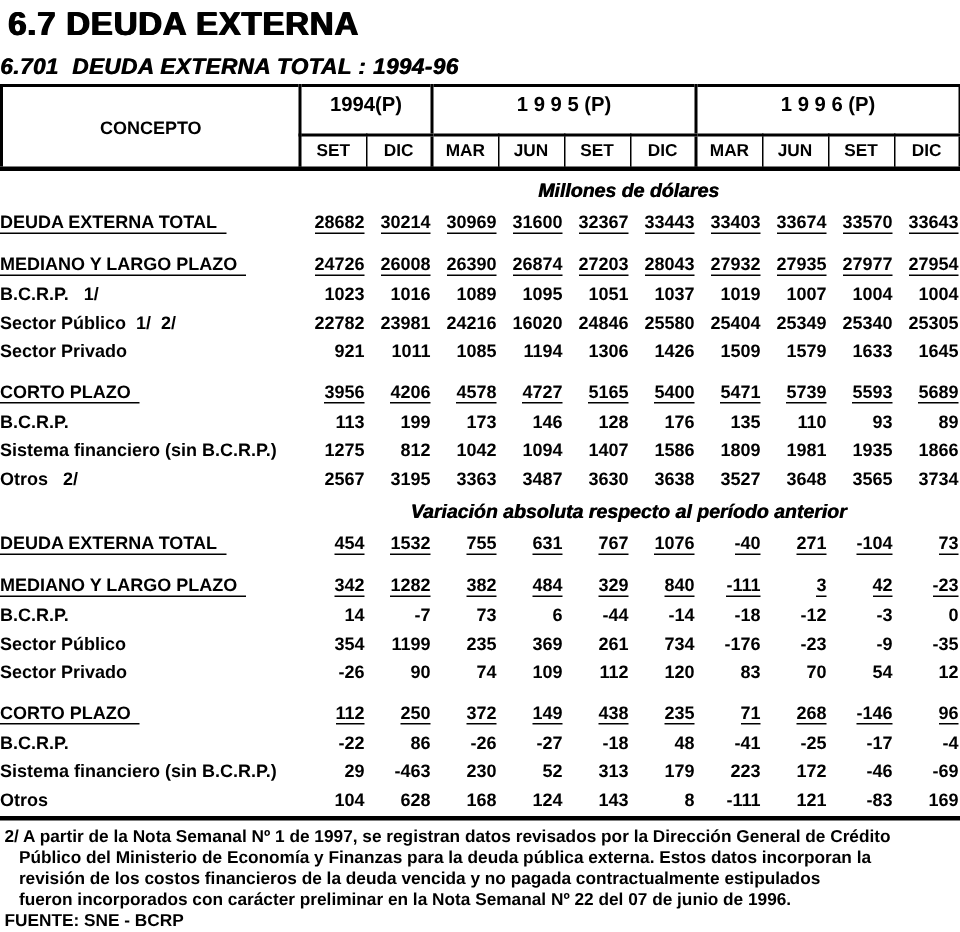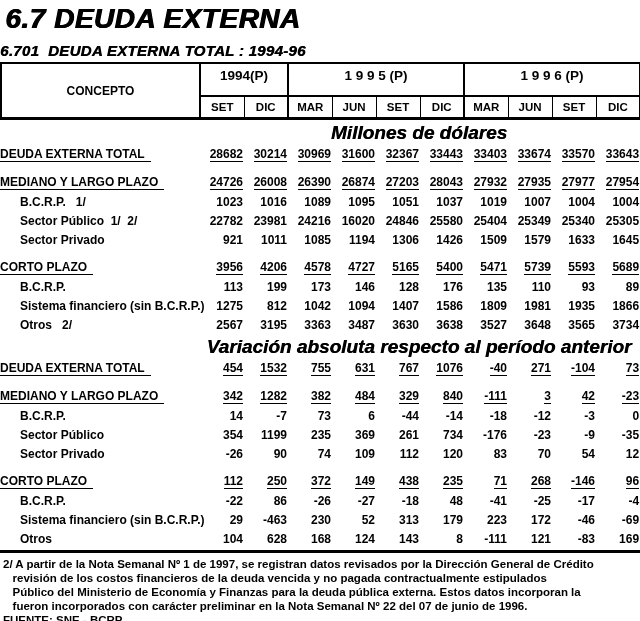--- a/index.html
+++ b/index.html
@@ -6,22 +6,21 @@
   html, body { margin: 0; padding: 0; }
   body {
     width: 640px; height: 621px;
     background: #ffffff; color: #000000;
     font-family: "Liberation Sans", sans-serif;
     font-weight: bold;
     overflow: hidden;
   }
   .page-title {
     margin: 3px 0 0 5px;
-    font-size: 28px;
-    font-style: italic;
+    font-size: 22px;
     letter-spacing: 0.5px;
     text-shadow: 1px 0 0 #000, 0.5px 0 0 #000;
     white-space: pre;
   }
   .table-title {
     text-align: left;
     margin-top: 7px;
     font-size: 15px;
     font-style: italic;
     letter-spacing: 0.3px;
@@ -59,30 +58,30 @@
     text-align: center;
     border-left: 1px solid #000;
   }
   tr.months th.first { border-left: none; }
   tr.months th.grp   { border-left: 2px solid #000; }
   
   table.body { width: 639px; }
   table.body td { padding: 0; }
   td.unit-label {
     text-align: center;
-    font-size: 19px;
+    font-size: 13px;
     font-style: italic;
     text-shadow: 0.4px 0 0 #000;
     height: 25px;
     vertical-align: middle;
   }
   tr.data-row td { height: 19px; font-size: 12px; vertical-align: middle; }
   td.label-cell { text-align: left; padding-left: 4px; }
   td.label-cell span { white-space: pre; }
-  tr.sub td.label-cell { padding-left: 20px; }
+  tr.sub td.label-cell { padding-left: 0; }
   td.val-cell { text-align: right; padding-right: 5px; }
   .u { display: inline-block; border-bottom: 1.4px solid #000; line-height: 14px; }
   tr.main td.label-cell .u { padding-right: 6px; }
   tr.gap-row td { height: 9px; }
   
   .bottom-rule {
     width: 640px; height: 0;
     border-top: 3px solid #000;
     margin-top: 2px;
   }
@@ -405,17 +404,17 @@
         <td class="val-cell"><span>-83</span></td>
         <td class="val-cell"><span>169</span></td>
       </tr>
     </tbody>
 </table>
 
 <div class="bottom-rule"></div>
 
 <div class="footnotes">
   <div>2/ A partir de la Nota Semanal Nº 1 de 1997, se registran datos revisados por la Dirección General de Crédito</div>
+  <div>   Público del Ministerio de Economía y Finanzas para la deuda pública externa. Estos datos incorporan la</div>
   <div>   revisión de los costos financieros de la deuda vencida y no pagada contractualmente estipulados</div>
-  <div>   Público del Ministerio de Economía y Finanzas para la deuda pública externa. Estos datos incorporan la</div>
   <div>   fueron incorporados con carácter preliminar en la Nota Semanal Nº 22 del 07 de junio de 1996.</div>
   <div>FUENTE: SNE - BCRP</div>
 </div>
 
 </body></html>

